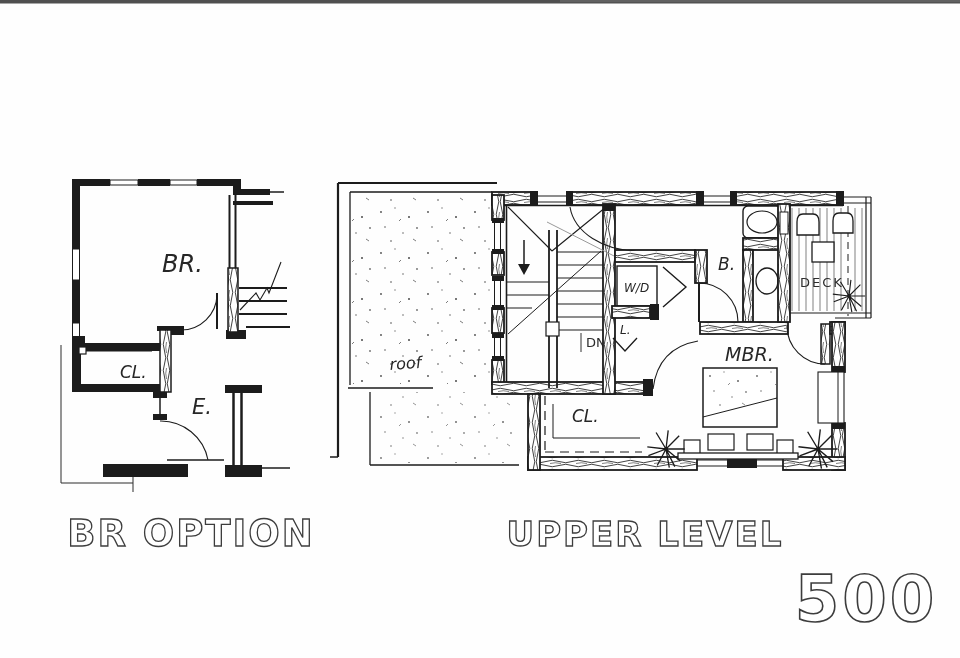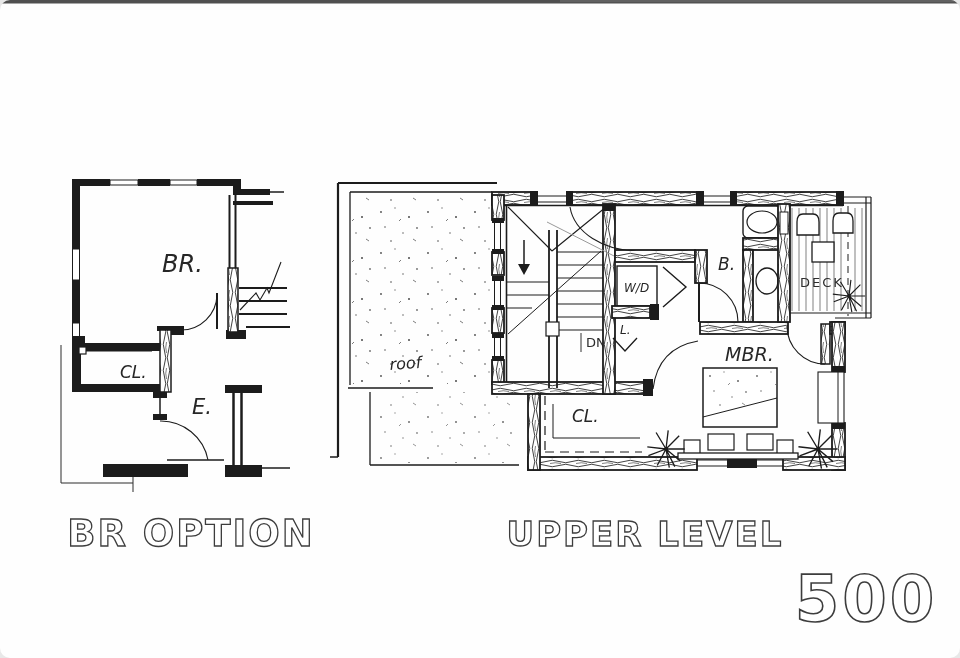--- a/index.html
+++ b/index.html
@@ -1,17 +1,17 @@
 <!DOCTYPE html>
 <html><head>
 <meta charset="utf-8">
 <style>
   html,body{margin:0;padding:0;background:#e8e8e8;}
   #page{position:relative;width:960px;height:658px;background:#fefefe;overflow:hidden;
-        font-family:"DejaVu Sans",sans-serif;border-radius:10px;}
+        font-family:"DejaVu Sans",sans-serif;}
   svg{display:block;}
   .lbl{font-family:"DejaVu Sans",sans-serif;font-style:italic;fill:#262626;}
   .cap{font-family:"DejaVu Sans",sans-serif;fill:#2c2c2c;}
   .title{font-family:"DejaVu Sans",sans-serif;font-weight:bold;fill:#ffffff;
          stroke:#3d3d3d;stroke-width:1.3px;letter-spacing:2px;}
   .num{font-family:"DejaVu Sans",sans-serif;font-weight:bold;fill:#ffffff;
        stroke:#3d3d3d;stroke-width:1.6px;letter-spacing:3px;}
   .ink{stroke:#1c1c1c;fill:none;}
 </style>
 </head>

